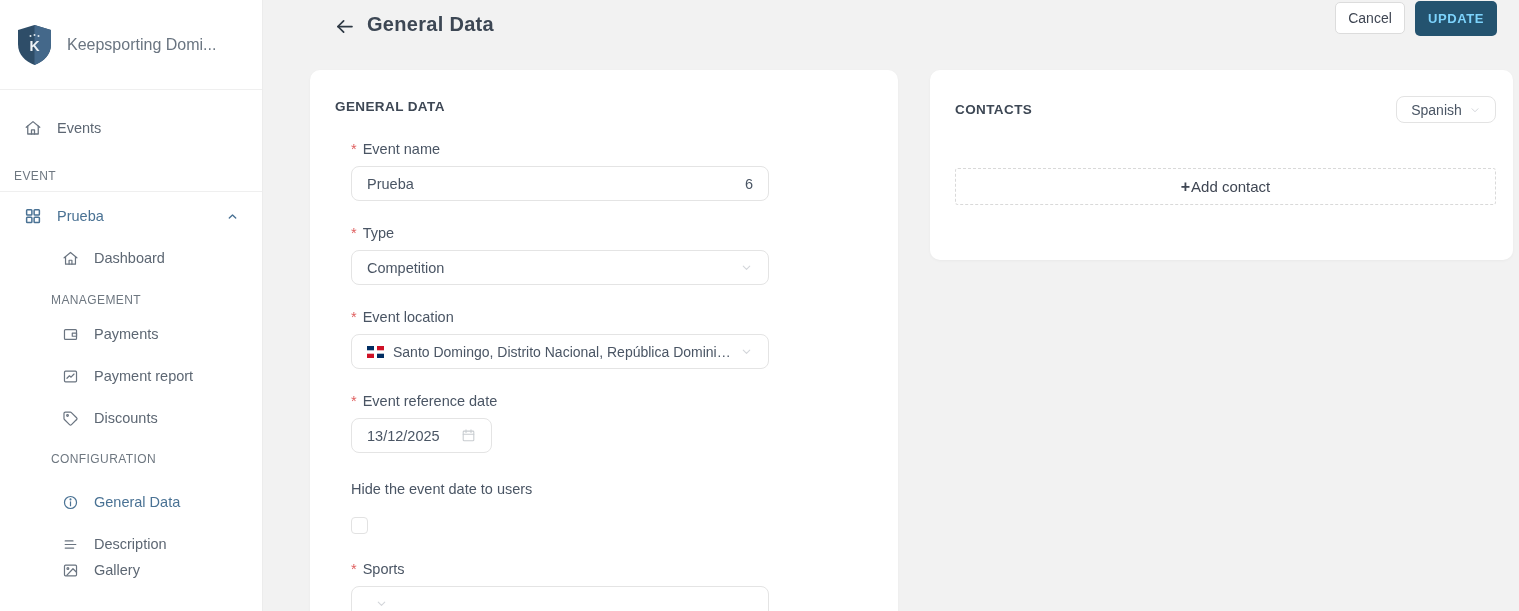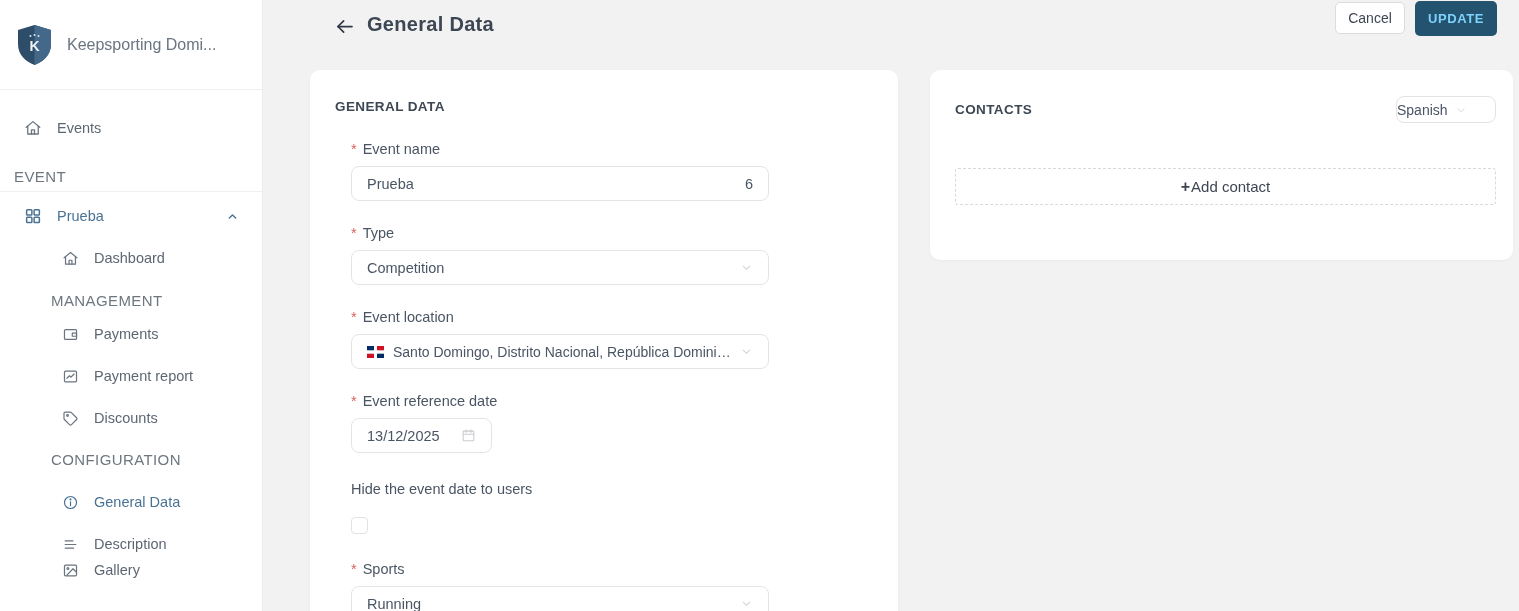--- a/index.html
+++ b/index.html
@@ -22,21 +22,21 @@
   .sb-divider { height:1px; background:#efefef; }
   .nav-item {
     display:flex; align-items:center; gap:15px; padding:0 24px;
     height:22px; color:#5d6773; font-size:14.5px; cursor:pointer;
   }
   .nav-item .icn { display:flex; align-items:center; color:#6a7480; flex:0 0 auto; }
   .nav-item.sub { padding-left:62px; }
   .nav-item.active, .nav-item.active .icn { color:#4a7294; }
   .nav-item .grow { flex:1; }
   .section-label {
-    font-size:15px; letter-spacing:0.4px; color:#6e7780;
+    font-size:12px; letter-spacing:0.4px; color:#6e7780;
     height:13px; line-height:13px;
   }
   .section-label.root { padding-left:14px; }
   .section-label.indent { padding-left:51px; }
 
   
   .back-btn { position:absolute; left:334px; top:16px; cursor:pointer; display:flex; }
   .page-title {
     position:absolute; left:367px; top:13px;
     font-size:20px; font-weight:bold; color:#3d4754; letter-spacing:0.3px;
@@ -88,21 +88,21 @@
 
   .checkbox {
     margin-top:20px; width:17px; height:17px;
     border:1px solid #e2e2e2; border-radius:4px; background:#fff; cursor:pointer;
   }
 
   
   .contacts-head { display:flex; align-items:center; justify-content:space-between; }
   .lang-select {
     width:100px; height:27px; border:1px solid #e3e3e3; border-radius:8px;
-    display:flex; align-items:center; gap:7px;
+    display:flex; align-items:center; justify-content:center; gap:7px;
     font-size:14px; color:#4a5564; cursor:pointer; background:#fff;
   }
   .lang-select .chev { margin-left:0; }
   .add-contact {
     margin-top:45px; height:37px; border:1px dashed #d9d9d9; border-radius:3px;
     display:flex; align-items:center; justify-content:center;
     font-size:15px; color:#3f4653; cursor:pointer; background:#fff;
   }
   .add-contact .plus { font-weight:bold; font-size:16px; margin-right:1px; }
 </style>
@@ -316,21 +316,20 @@
     <div class="field-label no-req">
       <span>Hide the event date to users</span>
     </div>
     <div class="checkbox"></div>
 
     <div class="field-label" style="margin-top:27px;">
       <span class="req">*</span>
       <span>Sports</span>
     </div>
     <div class="select">
-      <span class="val">Running</span>
       <span class="chev">
         <svg width="13" height="13" viewBox="0 0 24 24" fill="none" stroke="currentColor" stroke-width="2" stroke-linecap="round" stroke-linejoin="round">
             <polyline points="6,9.5 12,15.5 18,9.5"></polyline>
           </svg>
       </span>
     </div>
   </div>
 </div>
 
 <div class="card card-contacts">

